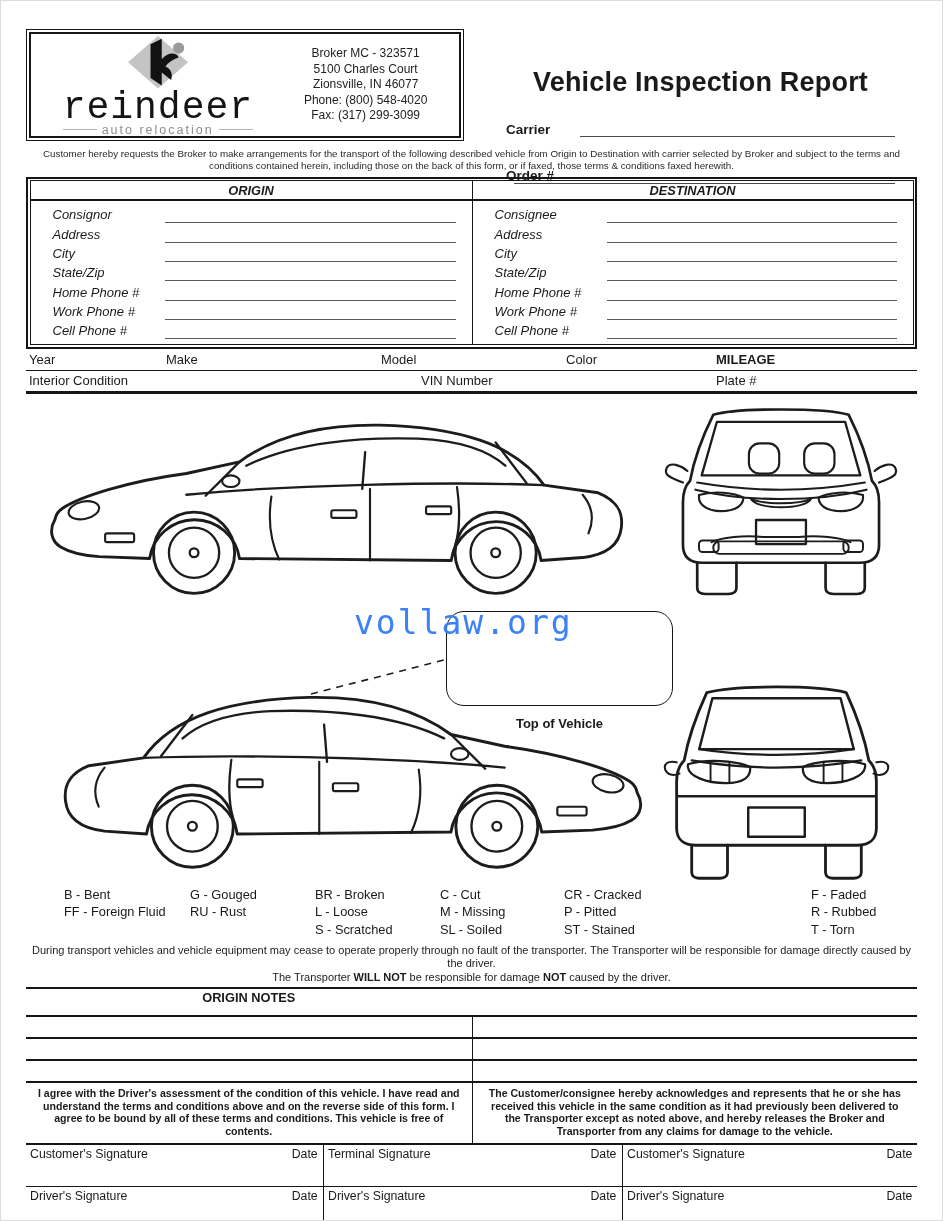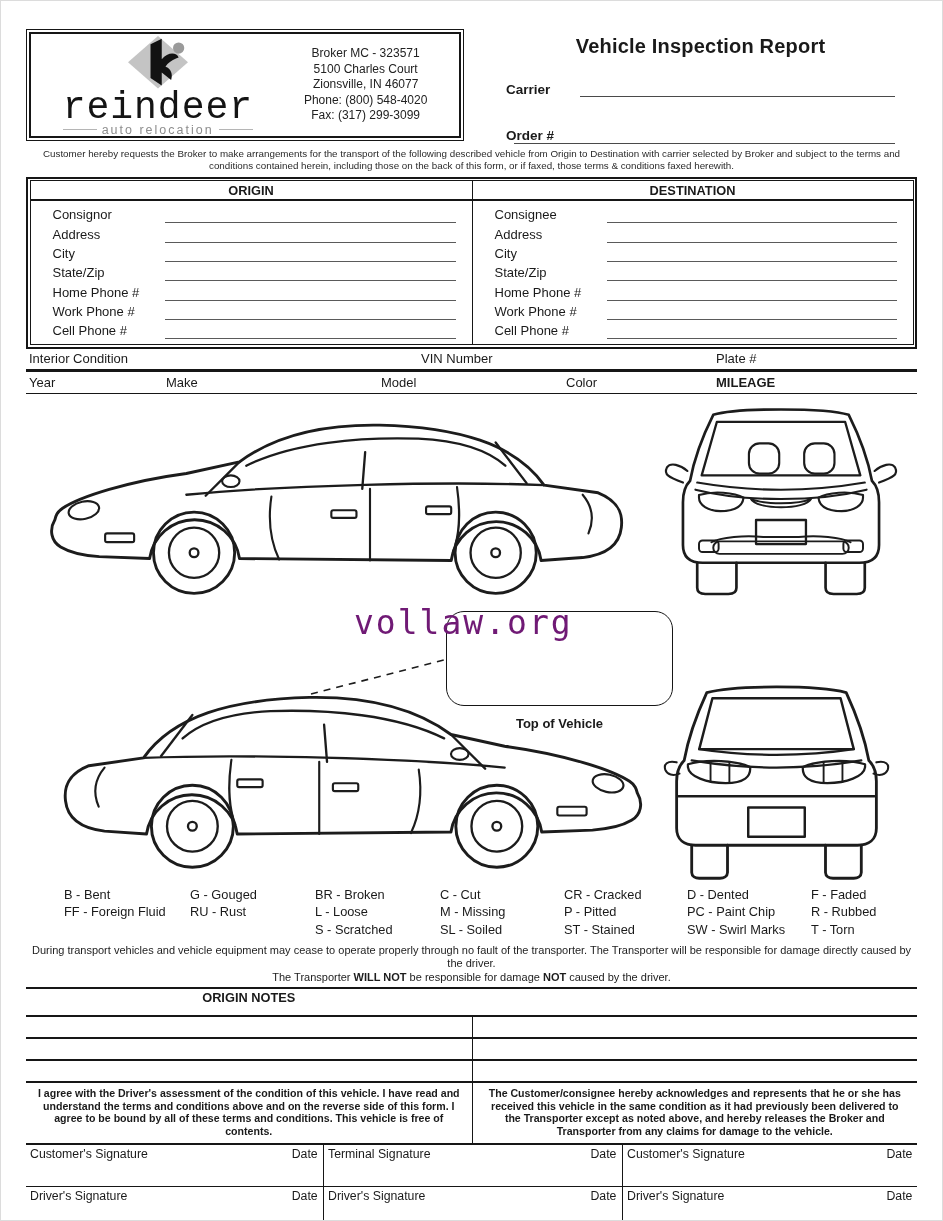--- a/index.html
+++ b/index.html
@@ -15,33 +15,33 @@
                display:flex; align-items:center; justify-content:space-around; padding:0 6px; }
   .logo-block { width:190px; text-align:center; }
   .brand-name { font-family:Liberation Mono, monospace; font-size:38px; letter-spacing:1px;
                 line-height:28px; margin-top:-4px; color:#141414; }
   .tagline-row { display:flex; align-items:center; margin-top:1px; }
   .tagline-row .rule { flex:1; border-top:1px solid #b5b5b5; }
   .brand-tagline { color:#8d8d8d; font-size:12.5px; letter-spacing:2px; padding:0 5px; }
   .broker-block { text-align:center; font-size:12px; line-height:15.5px; color:#222; }
 
   .title-area { flex:1; padding:6px 22px 0 42px; }
-  .report-title { text-align:center; font-size:20px; font-weight:bold; letter-spacing:0.2px; }
+  .report-title { text-align:center; font-size:27px; font-weight:bold; letter-spacing:0.2px;margin-top:32px; }
   .hline-row { display:flex; }
   .hline-row .lbl { font-weight:bold; font-size:13.5px; width:66px; flex:none; }
   .hline-row .wline { flex:1; border-bottom:1.2px solid #4a4a4a; height:15px; margin-left:8px; }
   .carrier-row { margin-top:24px; }
   .order-row { margin-top:31px;flex-direction:column; }
 
   
   .intro { margin-top:7px; text-align:center; font-size:9.8px; line-height:11.8px; color:#2a2a2a; padding:0 4px; }
 
   
   .dbl-outer { margin-top:5px; border:2.5px solid #161616; }
-  .dbl-inner { border:1px solid #161616; margin:1.5px; }
+  .dbl-inner { border:1px solid #161616; margin:1.5px;font-style:italic; }
   .parties-grid { display:flex; }
   .party-col { width:50%; }
   .party-col.right { border-left:1.5px solid #161616; }
   .party-header { text-align:center; font-weight:bold; font-size:12.8px; height:20px; line-height:19px;
                   border-bottom:2px solid #161616; }
   .party-fields { padding:3px 10px 5px 22px; }
   .field-row { display:flex; align-items:flex-end; height:19.3px; }
   .field-row .flabel { width:112px; flex:none; font-size:13px; line-height:17px; }
   .field-row .fline { flex:1; border-bottom:1px solid #5a5a5a; height:14px; margin-right:6px; }
 
@@ -49,21 +49,21 @@
   .veh-row { position:relative; border-bottom:1.5px solid #161616; height:22px; font-size:13px; }
   .veh-row.second { height:23px; border-bottom:3px solid #161616; }
   .veh-row span { position:absolute; bottom:3px; }
   .bold { font-weight:bold; }
 
   
   .diagram { position:relative; height:492px; }
   .diagram svg.car { position:absolute; }
   .watermark { position:absolute; left:328px; top:209px; z-index:6;
                font-family:"DejaVu Sans Mono","Liberation Mono",monospace;
-               font-size:33px; letter-spacing:2px; color:#701a75; }
+               font-size:33px; letter-spacing:2px; color:#3b82f6; }
   .top-box { position:absolute; left:420px; top:217px; width:227px; height:95px;
              border:1.6px solid #161616; border-radius:18px; z-index:4; }
   .top-label { position:absolute; left:420px; top:322px; width:227px; text-align:center;
                font-weight:bold; font-size:13px; }
   .leader { position:absolute; left:0; top:0; width:893px; height:492px; z-index:3; pointer-events:none; }
 
   
   .legend { position:relative; height:56px; font-size:12.8px; }
   .legend .lcol { position:absolute; top:0; line-height:17.5px; white-space:nowrap; }
 
@@ -202,31 +202,31 @@
             <div class="field-row">
                 <span class="flabel">Cell Phone #</span>
                 <span class="fline"></span>
               </div>
           </div>
         </div>
       </div>
     </div>
   </div>
 
-  <div class="veh-row second">
-    <span style="left:3px">Interior Condition</span>
-    <span style="left:395px">VIN Number</span>
-    <span style="left:690px">Plate #</span>
-  </div>
   <div class="veh-row">
     <span style="left:3px">Year</span>
     <span style="left:140px">Make</span>
     <span style="left:355px">Model</span>
     <span style="left:540px">Color</span>
     <span style="left:690px" class="bold">MILEAGE</span>
+  </div>
+  <div class="veh-row second">
+    <span style="left:3px">Interior Condition</span>
+    <span style="left:395px">VIN Number</span>
+    <span style="left:690px">Plate #</span>
   </div>
 
   <div class="diagram">
 
     <svg class="car" style="left:15px;top:6px" width="600" height="203" viewBox="0 0 620 210" fill="none" stroke="#1c1c1c" stroke-width="3" stroke-linejoin="round" stroke-linecap="round">
       <g id="sidecar">
         <path d="M14,124 C8,134 10,146 20,152 C30,158 44,161 60,162 L112,164 A47,47 0 0 1 205,164 L424,166 A47,47 0 0 1 517,166 L560,163 C585,160 598,150 600,132 C602,116 596,104 576,96 L520,88 C490,45 430,28 350,26 C290,25 240,38 205,64 L150,76 C90,84 40,100 22,112 C16,116 15,120 14,124 Z"></path>
         <path d="M150,98 C250,88 420,84 520,88" stroke-width="2.4"></path>
         <path d="M205,64 L170,99" stroke-width="2.4"></path>
         <path d="M212,68 C260,44 330,38 390,40 C432,42 462,52 480,68" stroke-width="2.4"></path>
@@ -319,25 +319,20 @@
     <div class="lcol" style="left:414px">
       <div>C - Cut</div>
       <div>M - Missing</div>
       <div>SL - Soiled</div>
     </div>
     <div class="lcol" style="left:538px">
       <div>CR - Cracked</div>
       <div>P - Pitted</div>
       <div>ST - Stained</div>
     </div>
-    <div class="lcol" style="left:661px">
-      <div>D - Dented</div>
-      <div>PC - Paint Chip</div>
-      <div>SW - Swirl Marks</div>
-    </div>
     <div class="lcol" style="left:785px">
       <div>F - Faded</div>
       <div>R - Rubbed</div>
       <div>T - Torn</div>
     </div>
   </div>
 
   <div class="transport-note">
     <div>During transport vehicles and vehicle equipment may cease to operate properly through no fault of the transporter. The Transporter will be responsible for damage directly caused by the driver.</div>
     <div><span>The Transporter </span><b>WILL NOT</b><span> be responsible for damage </span><b>NOT</b><span> caused by the driver.</span></div>

